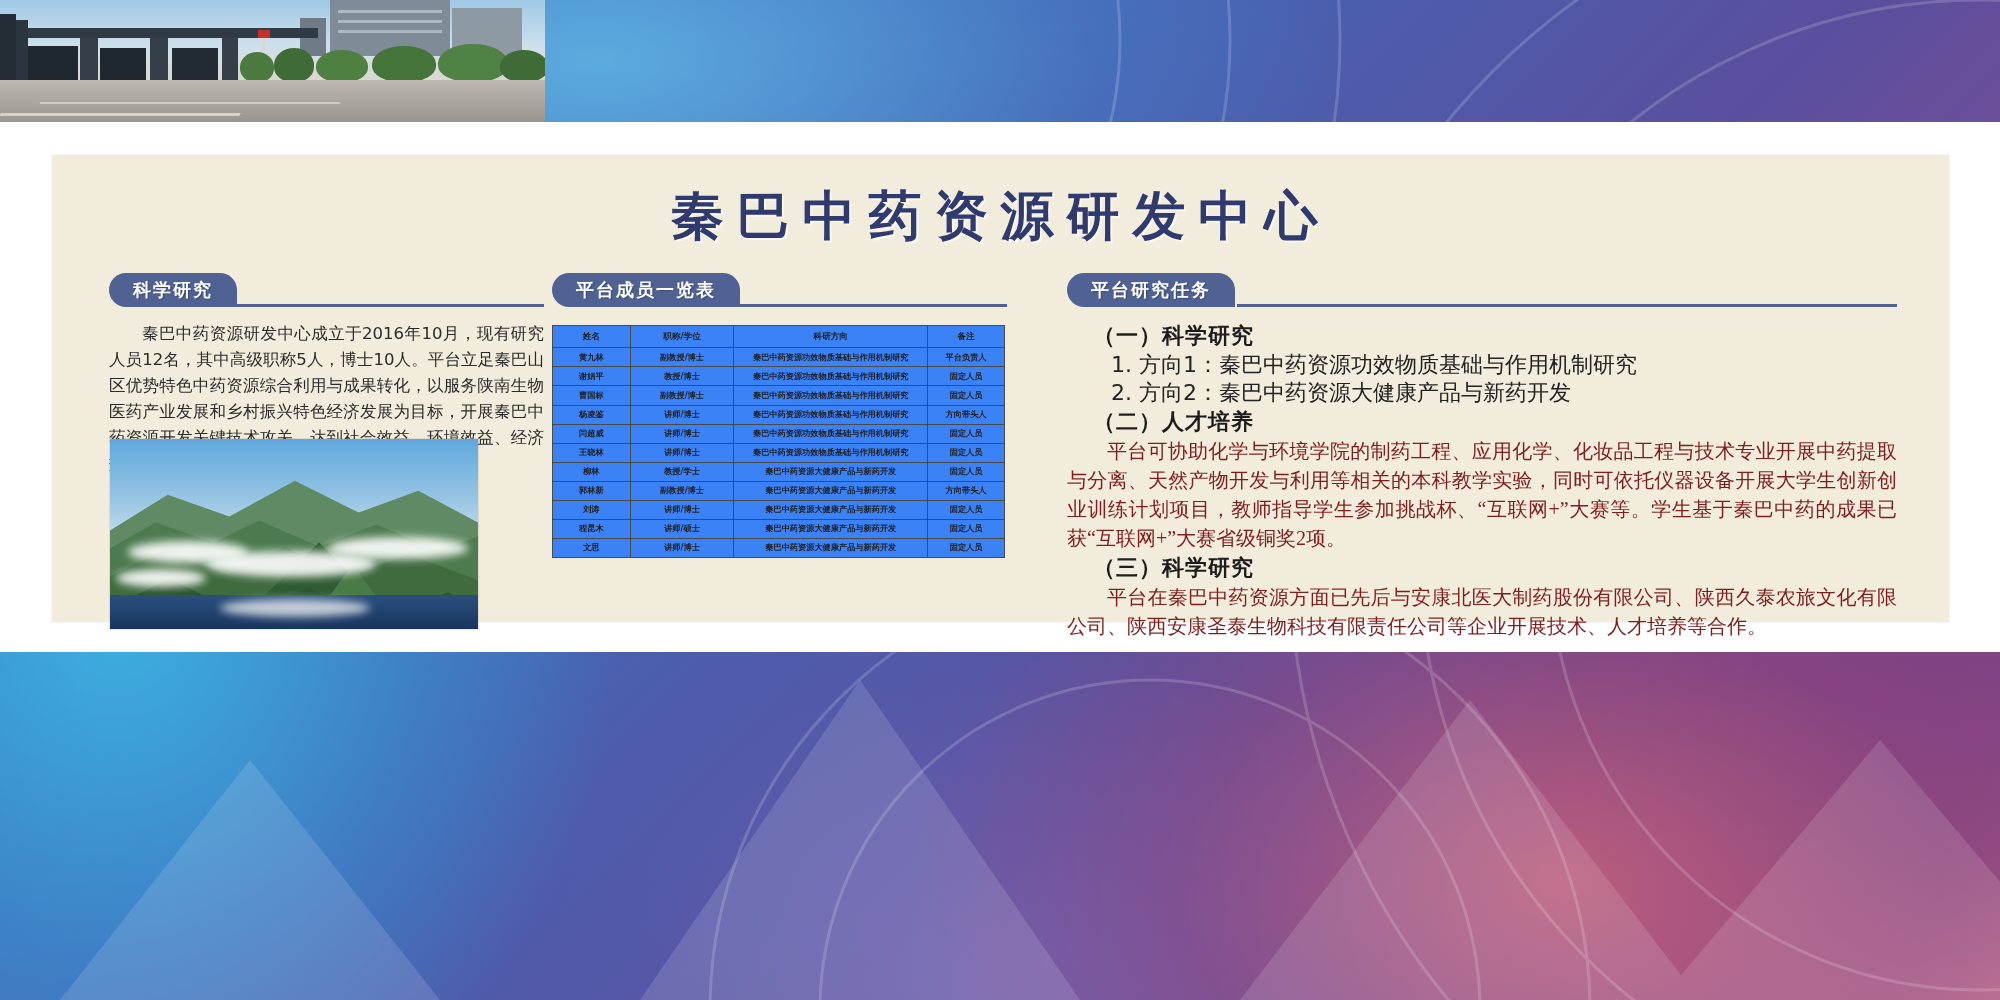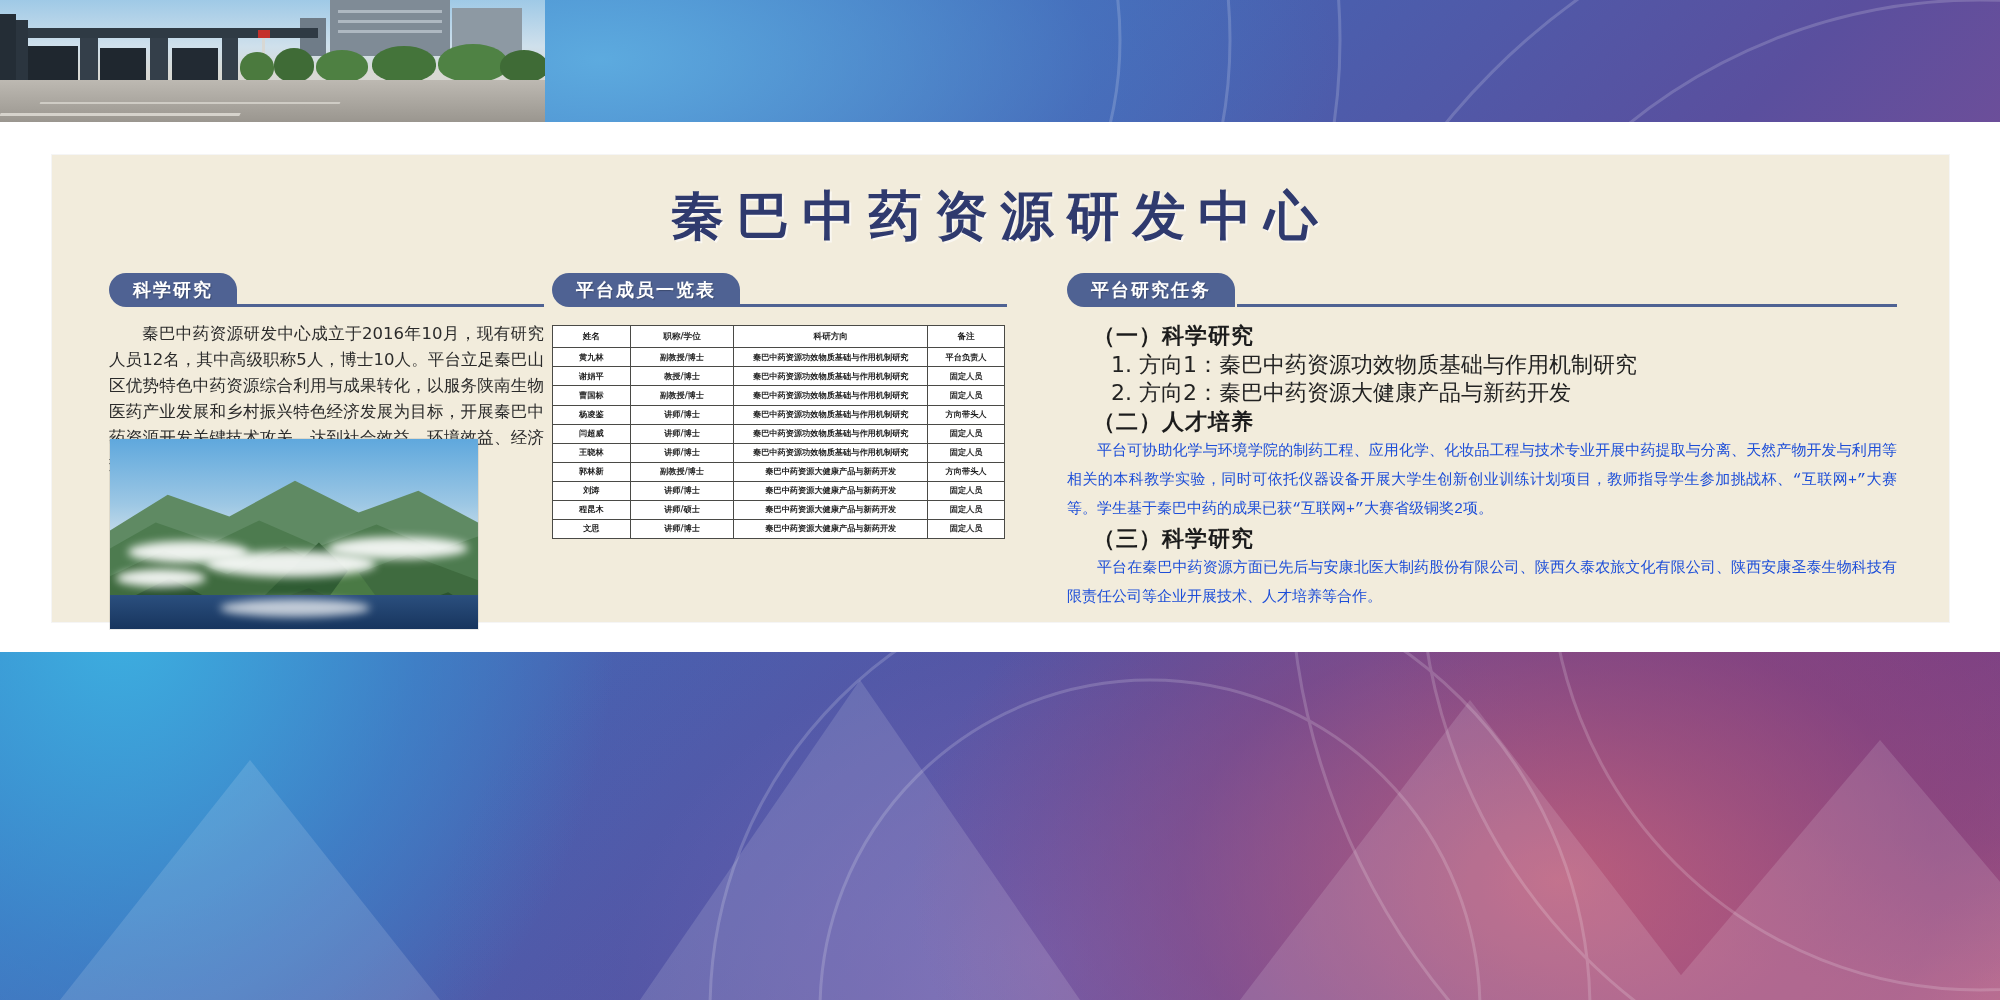--- a/index.html
+++ b/index.html
@@ -98,21 +98,21 @@
     overflow:hidden; border:1px solid rgba(0,0,0,.08);
   }
   .mt-sky { position:absolute; inset:0; background:linear-gradient(180deg,#5fa8dd 0%, #9cc7e4 34%, #c8ddea 52%, #8fb6c9 100%); }
   .mt-cloud { position:absolute; background:rgba(255,255,255,.9); border-radius:50%; filter:blur(4px); }
   .mt-water { position:absolute; left:0; bottom:0; width:100%; height:34px;
     background:linear-gradient(180deg,#2b4f7e 0%, #17355e 100%); }
   table.members {
     position:absolute; left:500px; top:170px;
     width:453px;
     border-collapse:collapse;
-    background:#ffffff;
+    background:#3b82f6;
     font-family:"DejaVu Sans", sans-serif;
   }
   table.members td, table.members th {
     border:1px solid #4a4a46;
     font-size:8.2px; font-weight:bold;
     color:#1f1f1f;
     text-align:center;
     padding:4.5px 2px;
     white-space:nowrap;
     line-height:1.1;
@@ -128,22 +128,22 @@
   .rt-h {
     font-family:"DejaVu Sans", sans-serif;
     font-weight:bold; font-size:22px; color:#1c1c1c;
     margin-left:26px; letter-spacing:1px;
   }
   .rt-li {
     font-family:"DejaVu Sans", sans-serif;
     font-size:22px; color:#222; margin-left:44px; line-height:28px;
   }
   .rt-p {
-    font-family:Liberation Mono, monospace;
-    font-size:15px; color:#1d4ed8; line-height:29px; text-align:justify;
+    font-family:Liberation Serif, serif;
+    font-size:20px; color:#7f1d1d; line-height:29px; text-align:justify;
     text-indent:2em;
   }
 </style>
 </head>
 <body>
 
 <div id="poster">
 
   <svg id="arcs" viewBox="0 0 2000 1000" preserveAspectRatio="none">
     <g fill="none" stroke="#ffffff" stroke-width="3">
@@ -285,20 +285,26 @@
               <td class="c-dir">秦巴中药资源功效物质基础与作用机制研究</td>
               <td class="c-note">固定人员</td>
             </tr>
             <tr>
               <td class="c-name">王晓林</td>
               <td class="c-title">讲师/博士</td>
               <td class="c-dir">秦巴中药资源功效物质基础与作用机制研究</td>
               <td class="c-note">固定人员</td>
             </tr>
             <tr>
+              <td class="c-name">柳林</td>
+              <td class="c-title">教授/学士</td>
+              <td class="c-dir">秦巴中药资源大健康产品与新药开发</td>
+              <td class="c-note">固定人员</td>
+            </tr>
+            <tr>
               <td class="c-name">郭林新</td>
               <td class="c-title">副教授/博士</td>
               <td class="c-dir">秦巴中药资源大健康产品与新药开发</td>
               <td class="c-note">方向带头人</td>
             </tr>
             <tr>
               <td class="c-name">刘涛</td>
               <td class="c-title">讲师/博士</td>
               <td class="c-dir">秦巴中药资源大健康产品与新药开发</td>
               <td class="c-note">固定人员</td>

